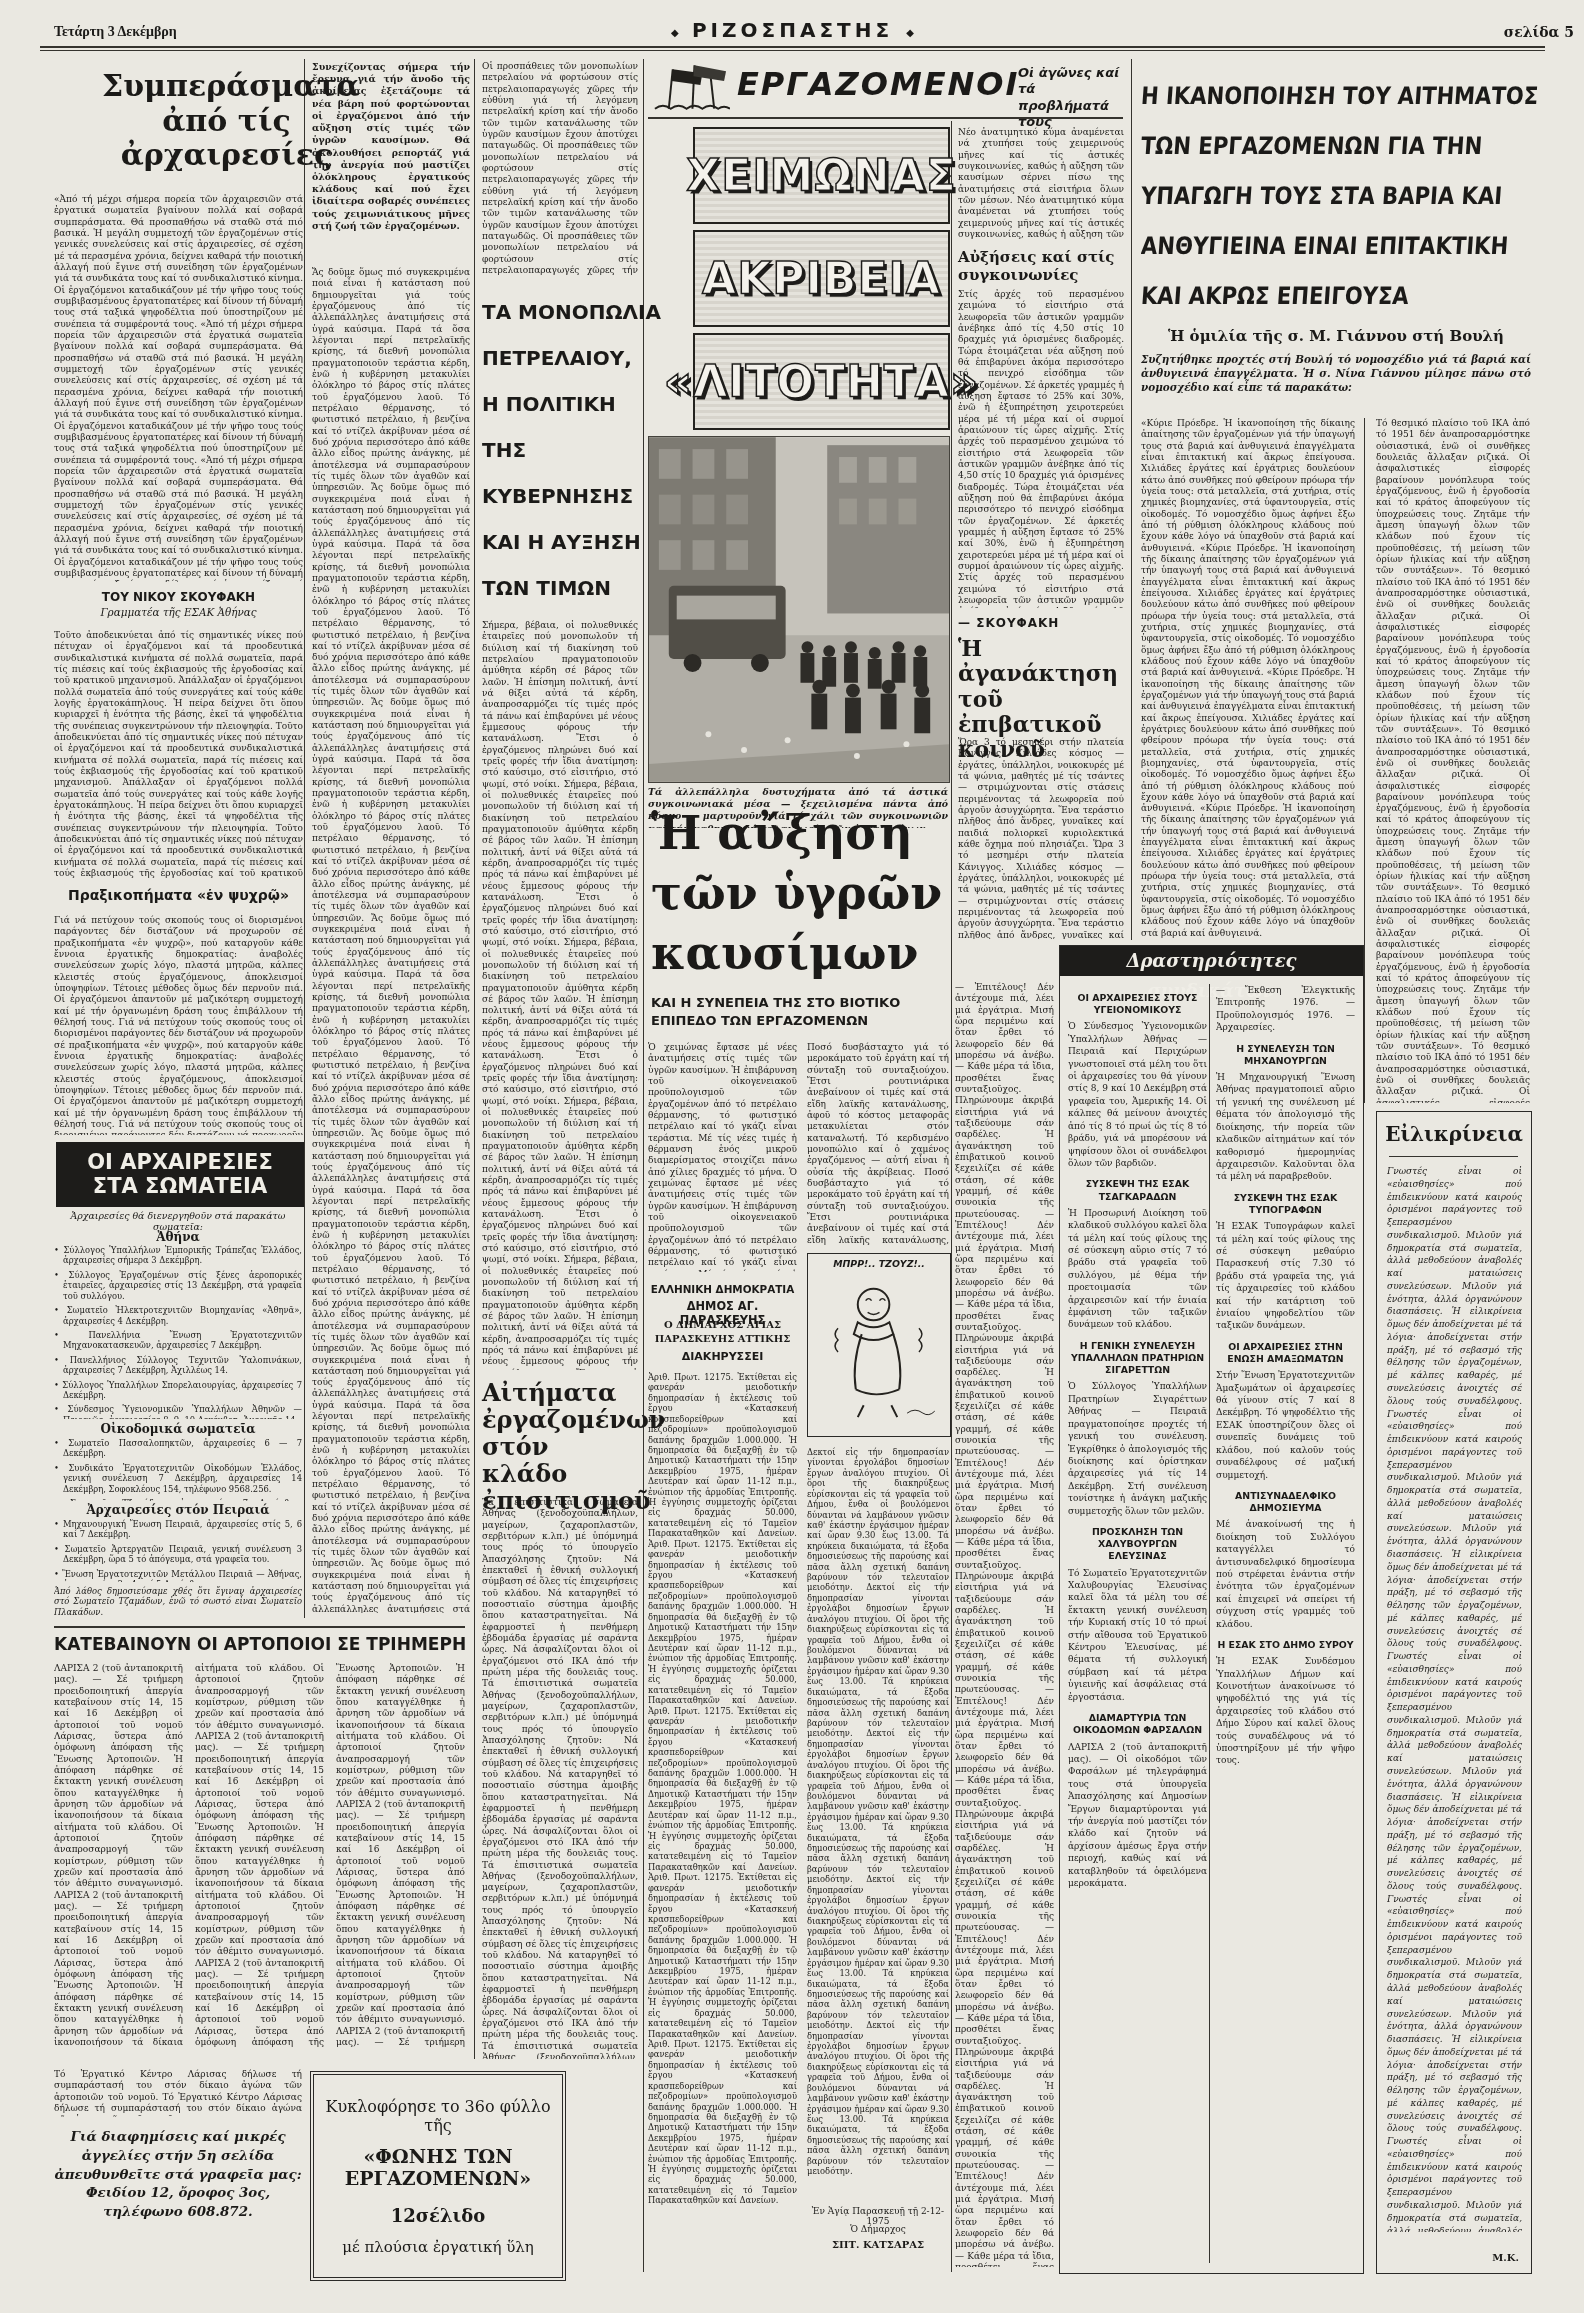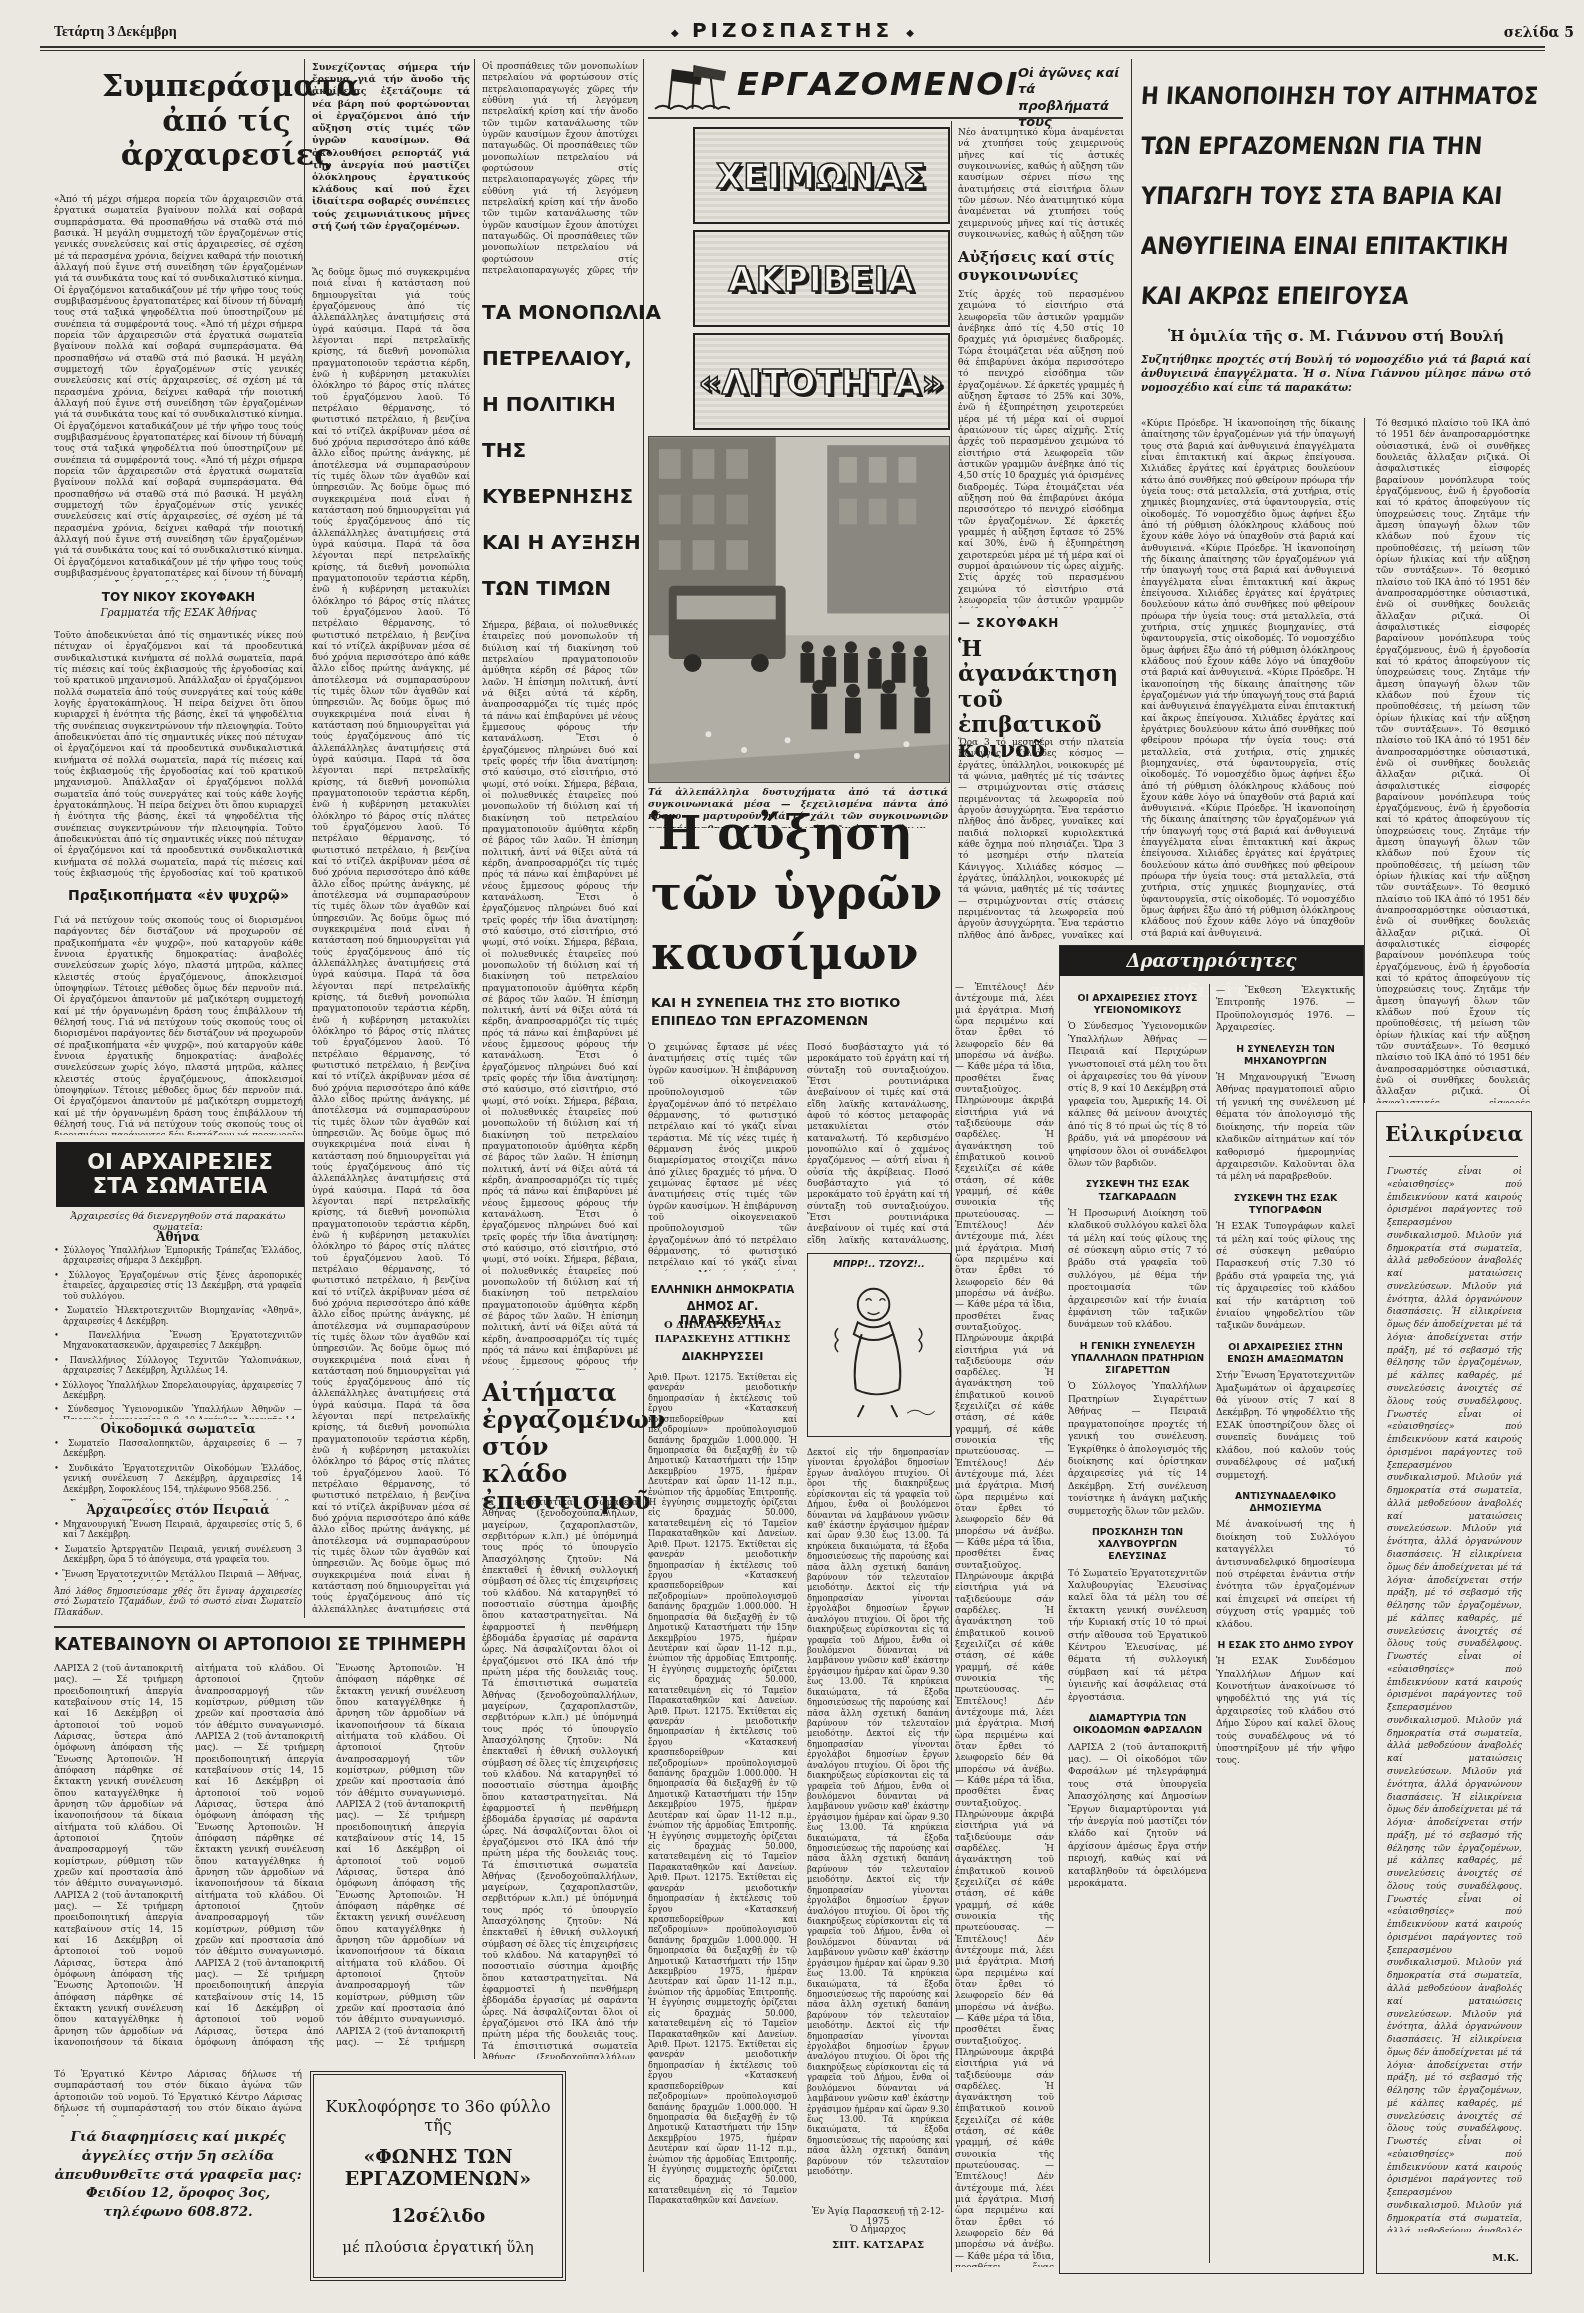--- a/index.html
+++ b/index.html
@@ -11,21 +11,21 @@
   .b{font-weight:bold;}
   .i{font-style:italic;}
   .sans{font-family:"DejaVu Sans",sans-serif;}
   .bt{font-size:9px;line-height:1.26;overflow:hidden;}
   .bt2{font-size:8.4px;line-height:1.24;overflow:hidden;}
   .rule{position:absolute;background:#35332e;}
   .blackbox{background:#1d1c1a;color:#f0eee7;}
   .boxed{background:#eae8e1;border:1px solid #2a2927;}
   .winter{position:absolute;border:2px solid #24231f;display:flex;align-items:center;justify-content:center;
           background:repeating-linear-gradient(0deg,#e5e3dc 0 3px,#d7d4cc 3px 6px);}
-  .winter span{font-family:"DejaVu Sans",sans-serif;font-weight:bold;font-size:34px;letter-spacing:1px;
+  .winter span{font-family:"DejaVu Sans",sans-serif;font-weight:bold;font-size:44px;letter-spacing:1px;
           color:#f4f2ec;-webkit-text-stroke:1.5px #1d1c1a;text-shadow:3px 3px 0 #1d1c1a;white-space:nowrap;}
   .sp-line{font-family:"DejaVu Sans",sans-serif;font-weight:bold;font-size:24px;line-height:50px;
           transform:skewX(-4deg) scaleX(.88);transform-origin:left center;white-space:nowrap;}
   .mono-line{font-family:"DejaVu Sans",sans-serif;font-weight:bold;font-size:20px;line-height:46px;white-space:nowrap;}
   .e-item{margin:0 0 4px;padding-left:9px;text-indent:-9px;}
   .e-item::before{content:"• ";}
   .u-col{position:absolute;font-size:9px;line-height:1.38;text-align:justify;overflow:hidden;}
   .u-item{margin:0 0 9px;}
   .item-head{display:block;text-align:center;font-family:"DejaVu Sans",sans-serif;font-weight:bold;
           font-size:9.4px;line-height:1.3;margin:8px 0 4px;}

